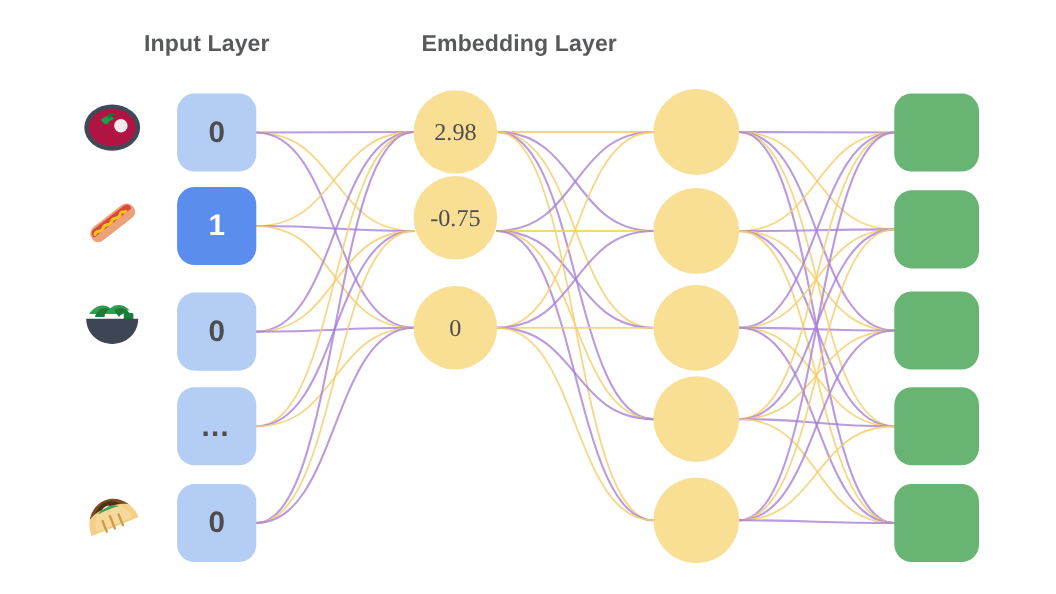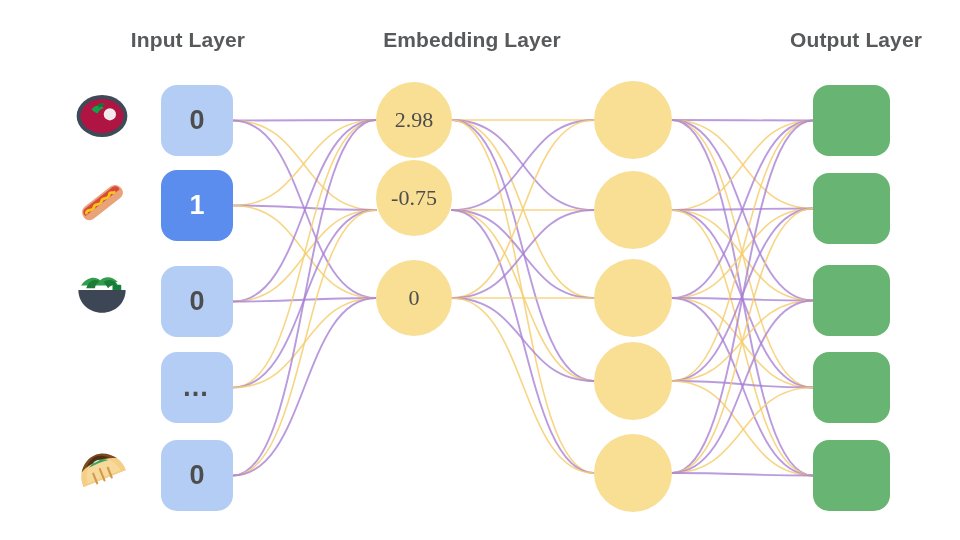--- a/index.html
+++ b/index.html
@@ -123,21 +123,20 @@
       <path d="M672,381 C745.32,381 739.68,475.5 813,475.5" stroke="#f6ce70" stroke-width="1.6" fill="none" opacity="0.85" stroke-linecap="round"></path>
       <path d="M672,473 C745.32,473 739.68,120.5 813,120.5" stroke="#a77fd4" stroke-width="1.9" fill="none" opacity="0.78" stroke-linecap="round"></path>
       <path d="M672,473 C745.32,473 739.68,208.5 813,208.5" stroke="#f6ce70" stroke-width="1.6" fill="none" opacity="0.85" stroke-linecap="round"></path>
       <path d="M672,473 C745.32,473 739.68,300.5 813,300.5" stroke="#a77fd4" stroke-width="1.9" fill="none" opacity="0.78" stroke-linecap="round"></path>
       <path d="M672,473 C745.32,473 739.68,387.5 813,387.5" stroke="#f6ce70" stroke-width="1.6" fill="none" opacity="0.85" stroke-linecap="round"></path>
       <path d="M672,473 C745.32,473 739.68,475.5 813,475.5" stroke="#a77fd4" stroke-width="1.9" fill="none" opacity="0.78" stroke-linecap="round"></path>
     </svg>
 
   <div class="layer-title" style="left:188px; top:28px;">Input Layer</div>
   <div class="layer-title" style="left:432px; top:28px;margin-left:40px;">Embedding Layer</div>
-  <div class="layer-title" style="left:856px; top:28px;">Output Layer</div>
 
   <div class="emoji" style="left:74px; top:88px; width:56px; height:56px;">
     <svg viewBox="0 0 64 64" width="56" height="56">
       <ellipse cx="32" cy="32" rx="29" ry="24" fill="#3f4a58"></ellipse>
       <ellipse cx="32" cy="32" rx="24.5" ry="19.5" fill="#b01442"></ellipse>
       <path d="M20 24c5-5 11-5 14-1-4 1-6 3-7 6-3-1-5-2-7-5z" fill="#15a34a"></path>
       <path d="M27 19c3-3 7-2 9 0-3 0-6 2-7 4-1-2-1-3-2-4z" fill="#0c7a38"></path>
       <circle cx="41" cy="30" r="7" fill="#f2e9ec"></circle>
     </svg>
   </div>

